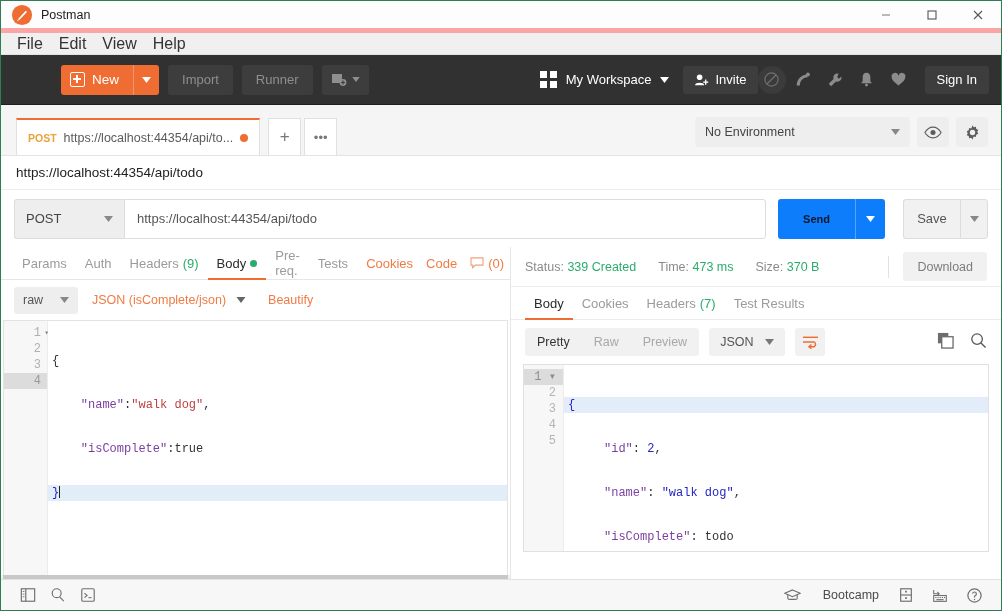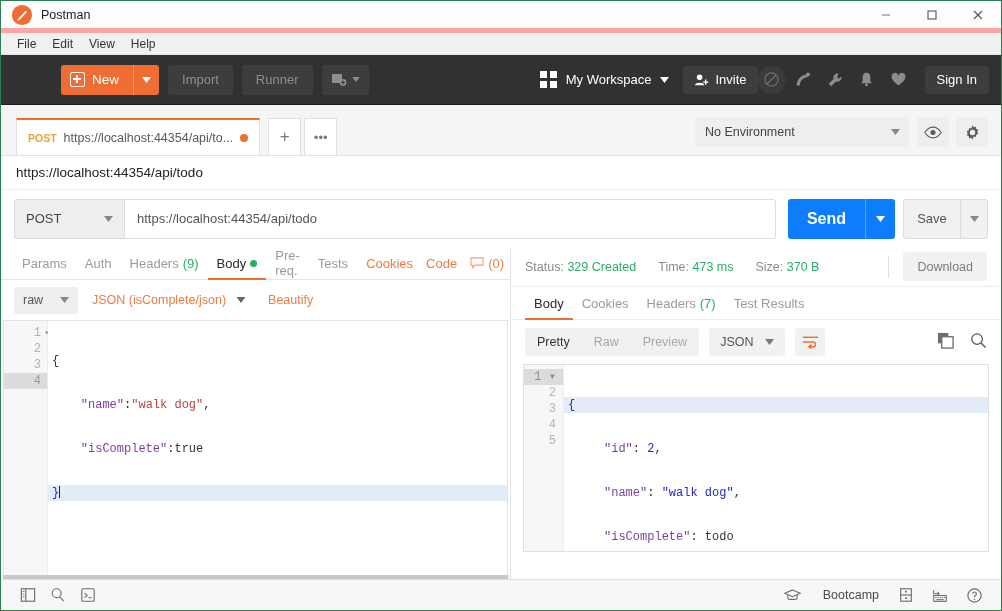--- a/index.html
+++ b/index.html
@@ -34,21 +34,21 @@
 
   
   .menubar {
     height: 22px; flex: 0 0 22px;
     display: flex; align-items: center;
     background: #f0f0f0;
     border-bottom: 1px solid #e2e2e2;
     padding-left: 8px;
   }
   .menu-item {
-    font-size: 12px; color: #333;
+    font-size: 16px; color: #333;
     padding: 2px 8px;
   }
 
   
   .toolbar {
     height: 50px; flex: 0 0 50px;
     background: #313131;
     display: flex; align-items: center;
     padding: 0 12px;
     border-bottom: 1px solid #1f1f1f;
@@ -179,29 +179,29 @@
     flex: 1 1 auto; height: 40px;
     border: 1px solid #dcdcdc;
     border-radius: 0 3px 3px 0;
     background: #fff;
     display: flex; align-items: center;
     padding: 0 12px; font-size: 13px; color: #555;
   }
   .send-grp { display: flex; margin-left: 12px; border-radius: 3px; overflow: hidden; }
   .send-btn {
     width: 77px; height: 40px; background: #0d7dfc;
-    color: #ffffff; font-size: 16px; font-weight: bold;
+    color: #0f172a; font-size: 11px; font-weight: bold;
     display: flex; align-items: center; justify-content: center;
   }
   .send-caret {
     width: 30px; height: 40px; background: #0d7dfc;
     border-left: 1px solid rgba(255,255,255,.3);
     display: flex; align-items: center; justify-content: center;
   }
-  .save-grp { display: flex; margin-left: 8px; }
+  .save-grp { display: flex; margin-left: 18px; }
   .save-btn {
     width: 57px; height: 40px; background: #f1f1f1;
     border: 1px solid #dcdcdc; border-right: none; border-radius: 3px 0 0 3px;
     color: #555; font-size: 13px;
     display: flex; align-items: center; justify-content: center;
   }
   .save-caret {
     width: 28px; height: 40px; background: #f1f1f1;
     border: 1px solid #dcdcdc; border-radius: 0 3px 3px 0;
     display: flex; align-items: center; justify-content: center;
@@ -615,21 +615,21 @@
       </div>
       <div class="hscroll-wrap">
         <div class="hscroll"></div>
       </div>
     </div>
 
     <div class="pane-right">
       <div class="status-row">
         <span class="st-item">
           <span>Status:</span>
-          <span class="st-val">329 Created</span>
+          <span class="st-val">339 Created</span>
         </span>
         <span class="st-item">
           <span>Time:</span>
           <span class="st-val">473 ms</span>
         </span>
         <span class="st-item">
           <span>Size:</span>
           <span class="st-val">370 B</span>
         </span>
         <span class="dl-sep"></span>

